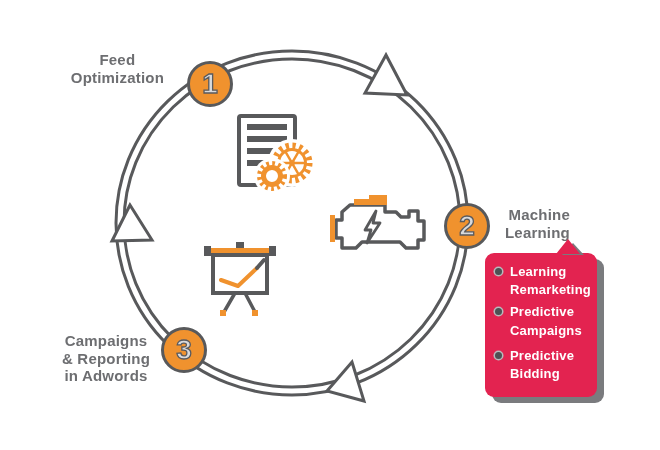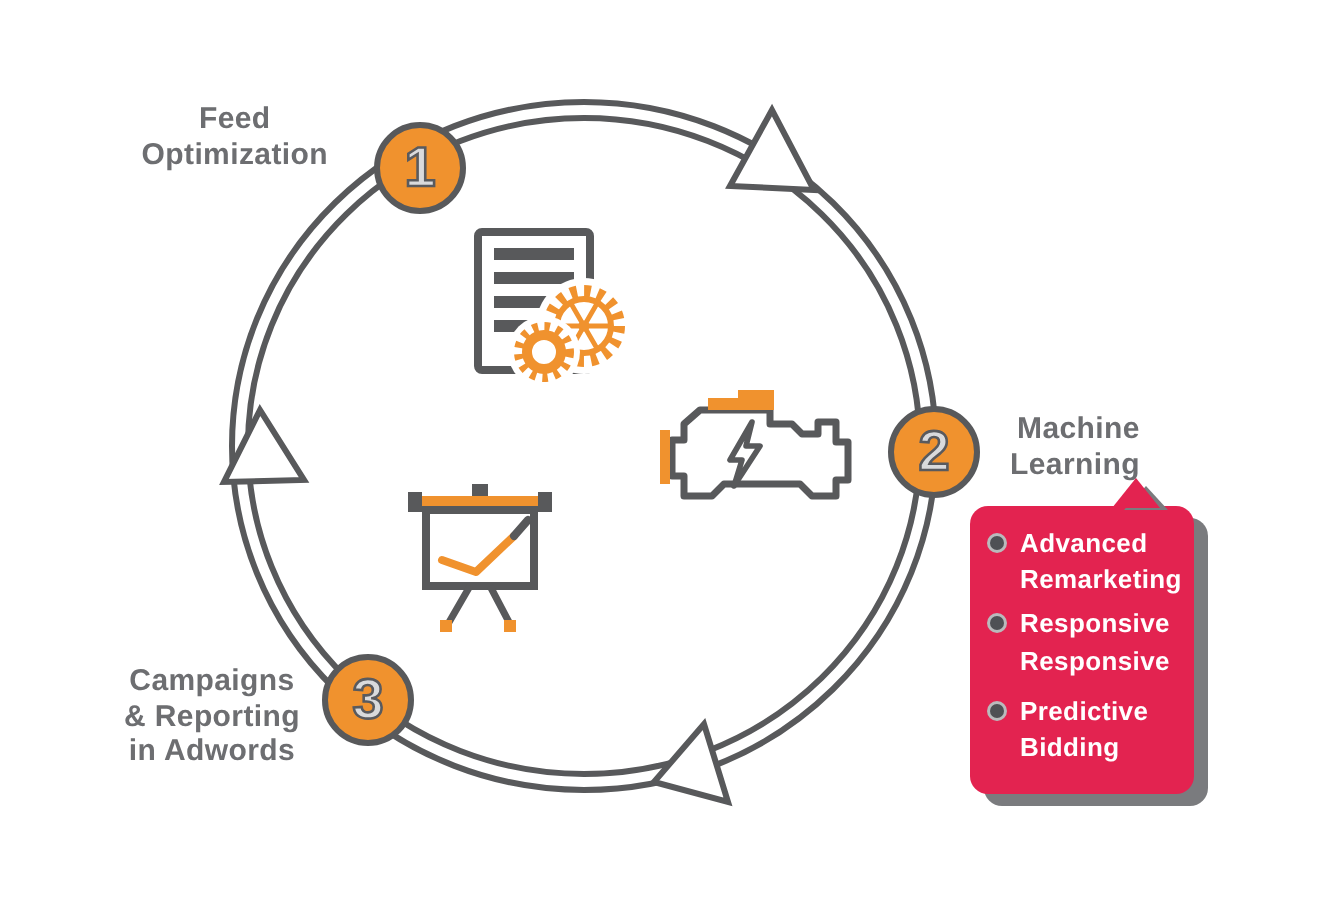--- a/index.html
+++ b/index.html
@@ -129,19 +129,19 @@
   <div class="step-label label2">Machine
 Learning</div>
   <div class="step-label label3">Campaigns
 &amp; Reporting
 in Adwords</div>
 
   <div class="ml-card">
     <div class="pointer-shadow"></div>
     <div class="pointer"></div>
     <ul>
-      <li>Advanced Remarketing</li>
-      <li>Responsive Responsive</li>
+      <li>Learning Remarketing</li>
+      <li>Predictive Campaigns</li>
       <li>Predictive Bidding</li>
     </ul>
   </div>
 
 </div>
 
 </body></html>

